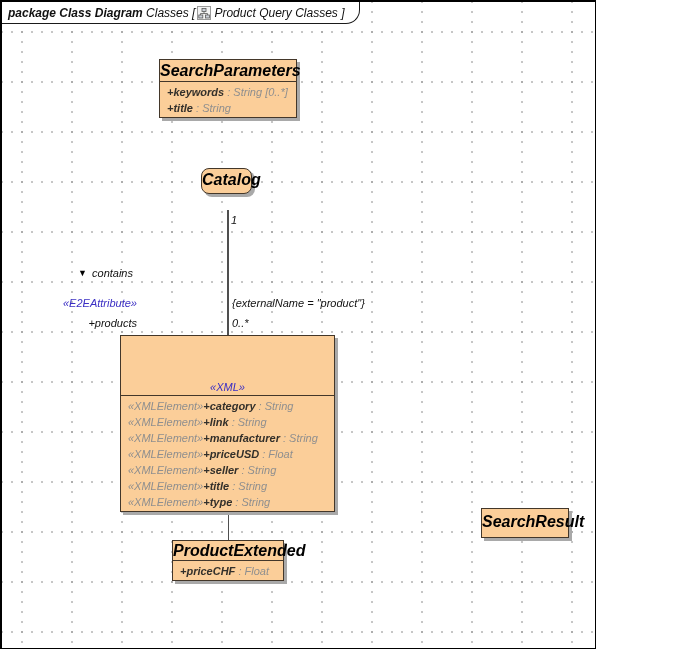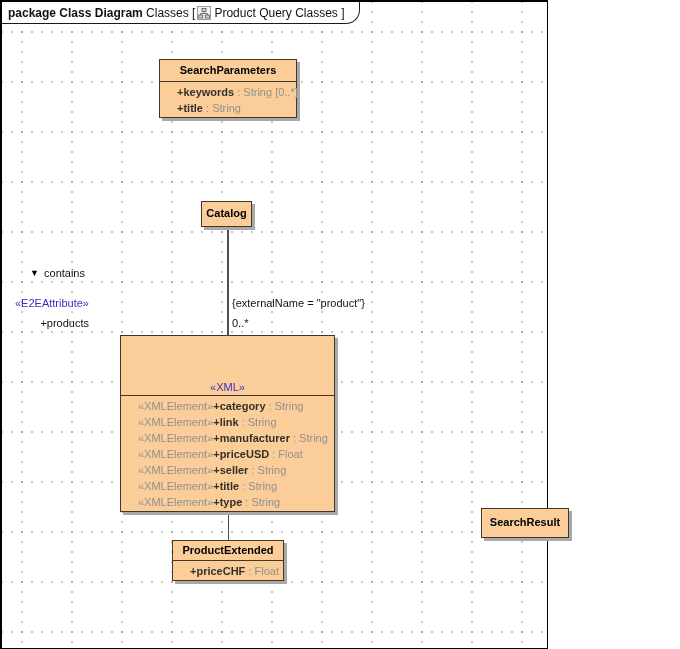--- a/index.html
+++ b/index.html
@@ -1,46 +1,47 @@
 <!DOCTYPE html>
 <html><head>
 <meta charset="utf-8">
 <style>
   html,body{margin:0;padding:0;background:#fff;}
   body{width:680px;height:649px;overflow:hidden;font-family:"Liberation Sans","DejaVu Sans",sans-serif;}
   .canvas{
-    position:relative;width:548px;height:649px;box-sizing:border-box;
+    position:relative;width:596px;height:649px;box-sizing:border-box;
     border:1px solid #000;border-top-width:2px;border-left-width:2px;
     background-color:#fff;
     background-image:
       radial-gradient(circle,#adadad 1.2px,rgba(0,0,0,0) 1.4px),
       radial-gradient(circle,#c6c6c6 0.8px,rgba(0,0,0,0) 1px),
       radial-gradient(circle,#c6c6c6 0.8px,rgba(0,0,0,0) 1px);
     background-size:50px 50px,10px 50px,50px 10px;
     background-position:45px 5px,5px 5px,45px 5px;
+    font-style:italic;
   }
   
   .frame-tab{
     position:absolute;left:0;top:0;height:21px;display:flex;align-items:center;
     padding:0 14px 0 6px;background:#fff;white-space:pre;
     border-right:1.5px solid #1a1a1a;border-bottom:1.5px solid #1a1a1a;
     border-bottom-right-radius:14px;font-size:12px;color:#111;z-index:5;
   }
   .frame-tab .bold{font-weight:bold;}
   .frame-tab .diagram-icon{margin:0 3px 0 2px;flex:0 0 auto;}
   
   .uml-class{
     position:absolute;box-sizing:border-box;background:#fbce99;
     border:1.5px solid #43372a;box-shadow:3px 3px 0 0 #a9a9a9;
     color:#111;
   }
   .cls-header{text-align:center;}
   .cls-stereo{font-size:11px;line-height:15px;padding-top:2px;color:#3b2fc4;margin-top:42px;}
-  .cls-name{font-size:11px;font-weight:bold;line-height:17px;color:#000;}
-  .cls-attrs{border-top:1.5px solid #43372a;padding:2px 3px 1px 17px;}
+  .cls-name{font-size:16px;font-weight:bold;line-height:17px;color:#000;}
+  .cls-attrs{border-top:1.5px solid #43372a;padding:2px 3px 1px 7px;}
   .attr-row{font-size:11px;line-height:16px;white-space:pre;}
   .attr-stereo{color:#8f8f8f;}
   .attr-name{font-weight:bold;color:#33302b;}
   .attr-type{color:#8f8f8f;}
   .single .cls-name{line-height:22px;}
   
   .edge-v{position:absolute;width:1.5px;background:#4f4f4f;}
   .gen-triangle{position:absolute;}
   
   .lbl{position:absolute;font-size:11px;line-height:14px;color:#111;white-space:pre;}
@@ -80,21 +81,21 @@
   <div class="uml-class" style="left:157px;top:57px;width:138px;">
     <div class="cls-header">
       <div class="cls-name" style="line-height:21px;">SearchParameters</div>
     </div>
     <div class="cls-attrs">
       <div class="attr-row"><span class="attr-name">+keywords</span><span class="attr-type"> : String [0..*]</span></div>
       <div class="attr-row"><span class="attr-name">+title</span><span class="attr-type"> : String</span></div>
     </div>
   </div>
 
-  <div class="uml-class single" style="left:199px;top:199px;width:51px;height:26px;">
+  <div class="uml-class single" style="left:199px;top:166px;width:51px;height:26px;border-radius:8px;">
     <div class="cls-header">
       <div class="cls-name">Catalog</div>
     </div>
   </div>
 
   <div class="uml-class" style="left:118px;top:333px;width:215px;">
     <div class="cls-header">
       <div class="cls-stereo">«XML»</div>
     </div>
     <div class="cls-attrs">

